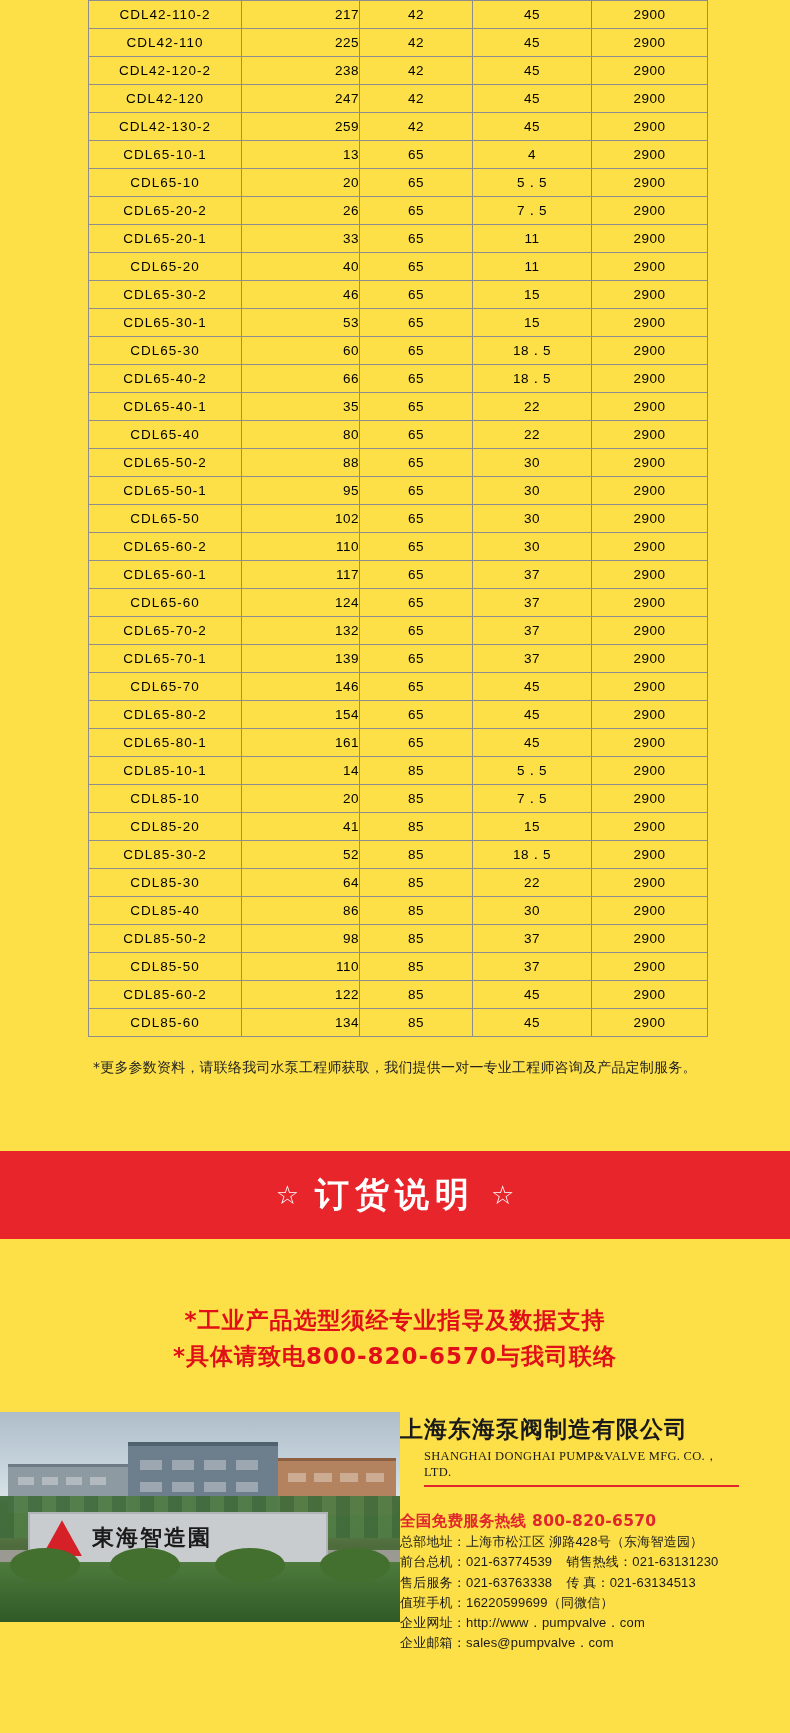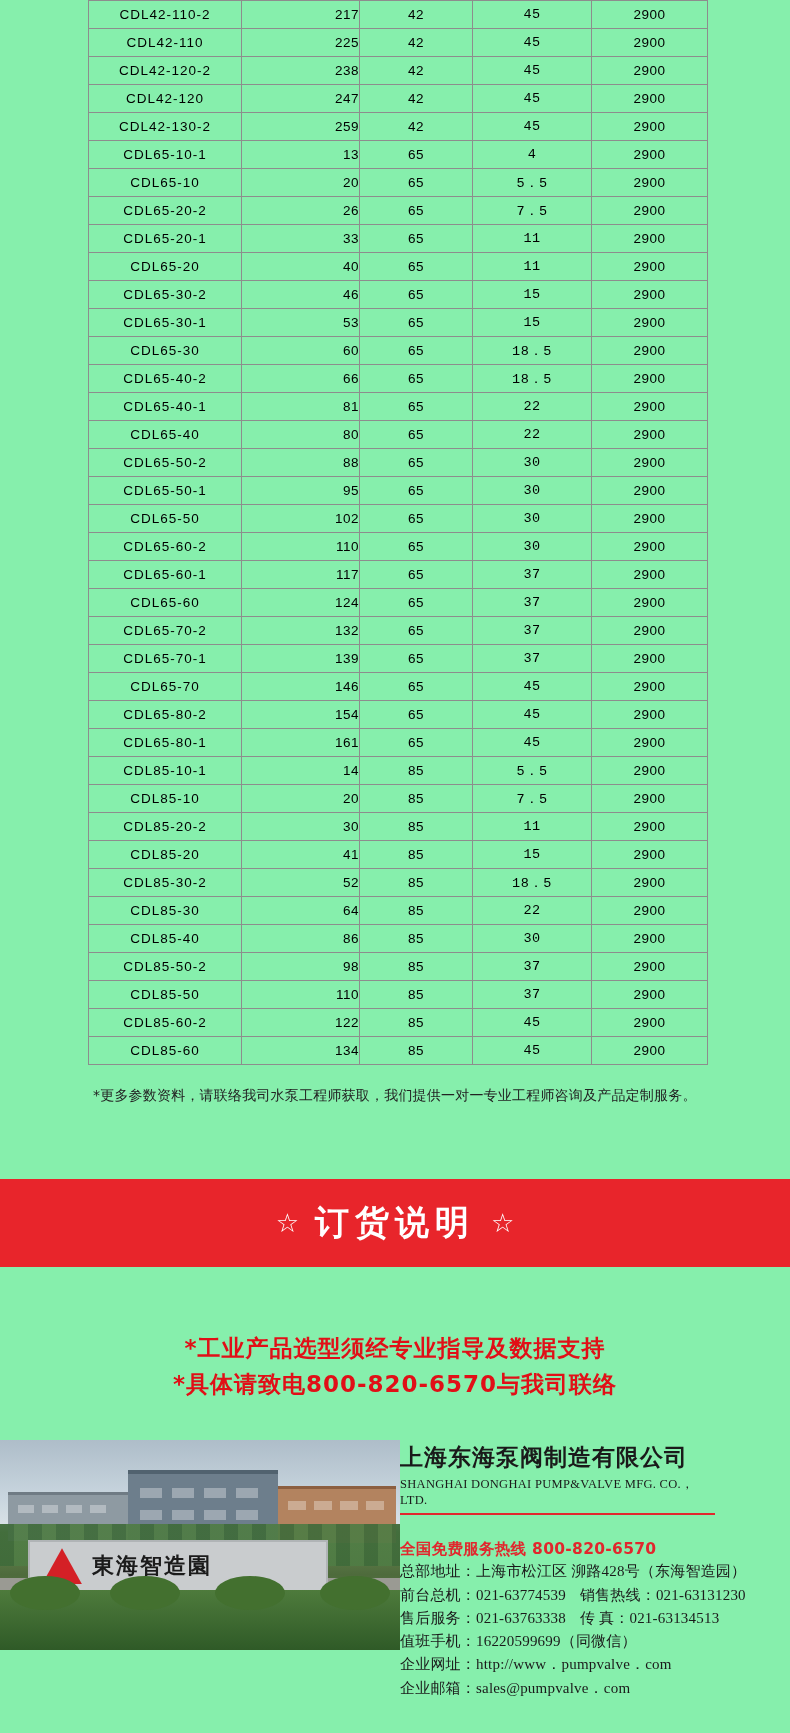--- a/index.html
+++ b/index.html
@@ -9,21 +9,21 @@
   }
   body {
     width: 790px;
     font-family: "Liberation Sans", "DejaVu Sans", sans-serif;
     color: #111;
   }
   .page {
     position: relative;
     width: 790px;
     min-height: 1733px;
-    background: #86efac;
+    background: #fde047;
     overflow: hidden;
   }
 
   
   .table-wrap {
     padding: 0 88px 0 88px;
     box-sizing: border-box;
   }
   table.spec {
     border-collapse: collapse;
@@ -40,21 +40,21 @@
     color: #000;
     letter-spacing: 0.5px;
     padding: 0;
   }
   table.spec td.model {
     width: 152px;
     letter-spacing: 1px;
   }
   table.spec td.c2 { width: 117px; text-align: right; }
   table.spec td.c3 { width: 112px; }
-  table.spec td.c4 { width: 118px; font-family: Liberation Mono, monospace; }
+  table.spec td.c4 { width: 118px; }
   table.spec td.c5 { width: 115px; }
 
   
   .note {
     margin: 22px 0 0 5px;
     padding: 0 88px;
     font-size: 14px;
     color: #222;
     font-family: "DejaVu Sans", "Liberation Sans", sans-serif;
     letter-spacing: 0.2px;
@@ -186,34 +186,35 @@
   .company-en {
     font-size: 12.5px;
     color: #1a1a1a;
     font-family: "Liberation Serif", "DejaVu Serif", serif;
     letter-spacing: 0.3px;
     margin-top: 3px;
     border-bottom: 2px solid #e1272d;
     padding-bottom: 5px;
     display: block;
     width: 315px;
+    margin-left: 24px;
   }
   .hotline {
     margin-top: 24px;
     color: #e1272d;
     font-size: 15.5px;
     font-weight: bold;
     font-family: "DejaVu Sans", "Liberation Sans", sans-serif;
     letter-spacing: 0.3px;
   }
   .contact-line {
-    font-size: 15px;
+    font-size: 13px;
     color: #1a1a1a;
     line-height: 1.55;
-    font-family: Liberation Serif, serif;
+    font-family: Liberation Sans, sans-serif;
     letter-spacing: 0.2px;
     white-space: nowrap;
   }
   .contact-line .gap { display: inline-block; width: 14px; }
 </style>
 </head>
 <body>
 
 <div class="page">
 
@@ -313,21 +314,21 @@
           </tr>
           <tr>
             <td class="model">CDL65-40-2</td>
             <td class="c2">66</td>
             <td class="c3">65</td>
             <td class="c4">18．5</td>
             <td class="c5">2900</td>
           </tr>
           <tr>
             <td class="model">CDL65-40-1</td>
-            <td class="c2">81</td>
+            <td class="c2">35</td>
             <td class="c3">65</td>
             <td class="c4">22</td>
             <td class="c5">2900</td>
           </tr>
           <tr>
             <td class="model">CDL65-40</td>
             <td class="c2">80</td>
             <td class="c3">65</td>
             <td class="c4">22</td>
             <td class="c5">2900</td>
@@ -414,27 +415,20 @@
             <td class="c2">14</td>
             <td class="c3">85</td>
             <td class="c4">5．5</td>
             <td class="c5">2900</td>
           </tr>
           <tr>
             <td class="model">CDL85-10</td>
             <td class="c2">20</td>
             <td class="c3">85</td>
             <td class="c4">7．5</td>
-            <td class="c5">2900</td>
-          </tr>
-          <tr>
-            <td class="model">CDL85-20-2</td>
-            <td class="c2">30</td>
-            <td class="c3">85</td>
-            <td class="c4">11</td>
             <td class="c5">2900</td>
           </tr>
           <tr>
             <td class="model">CDL85-20</td>
             <td class="c2">41</td>
             <td class="c3">85</td>
             <td class="c4">15</td>
             <td class="c5">2900</td>
           </tr>
           <tr>

